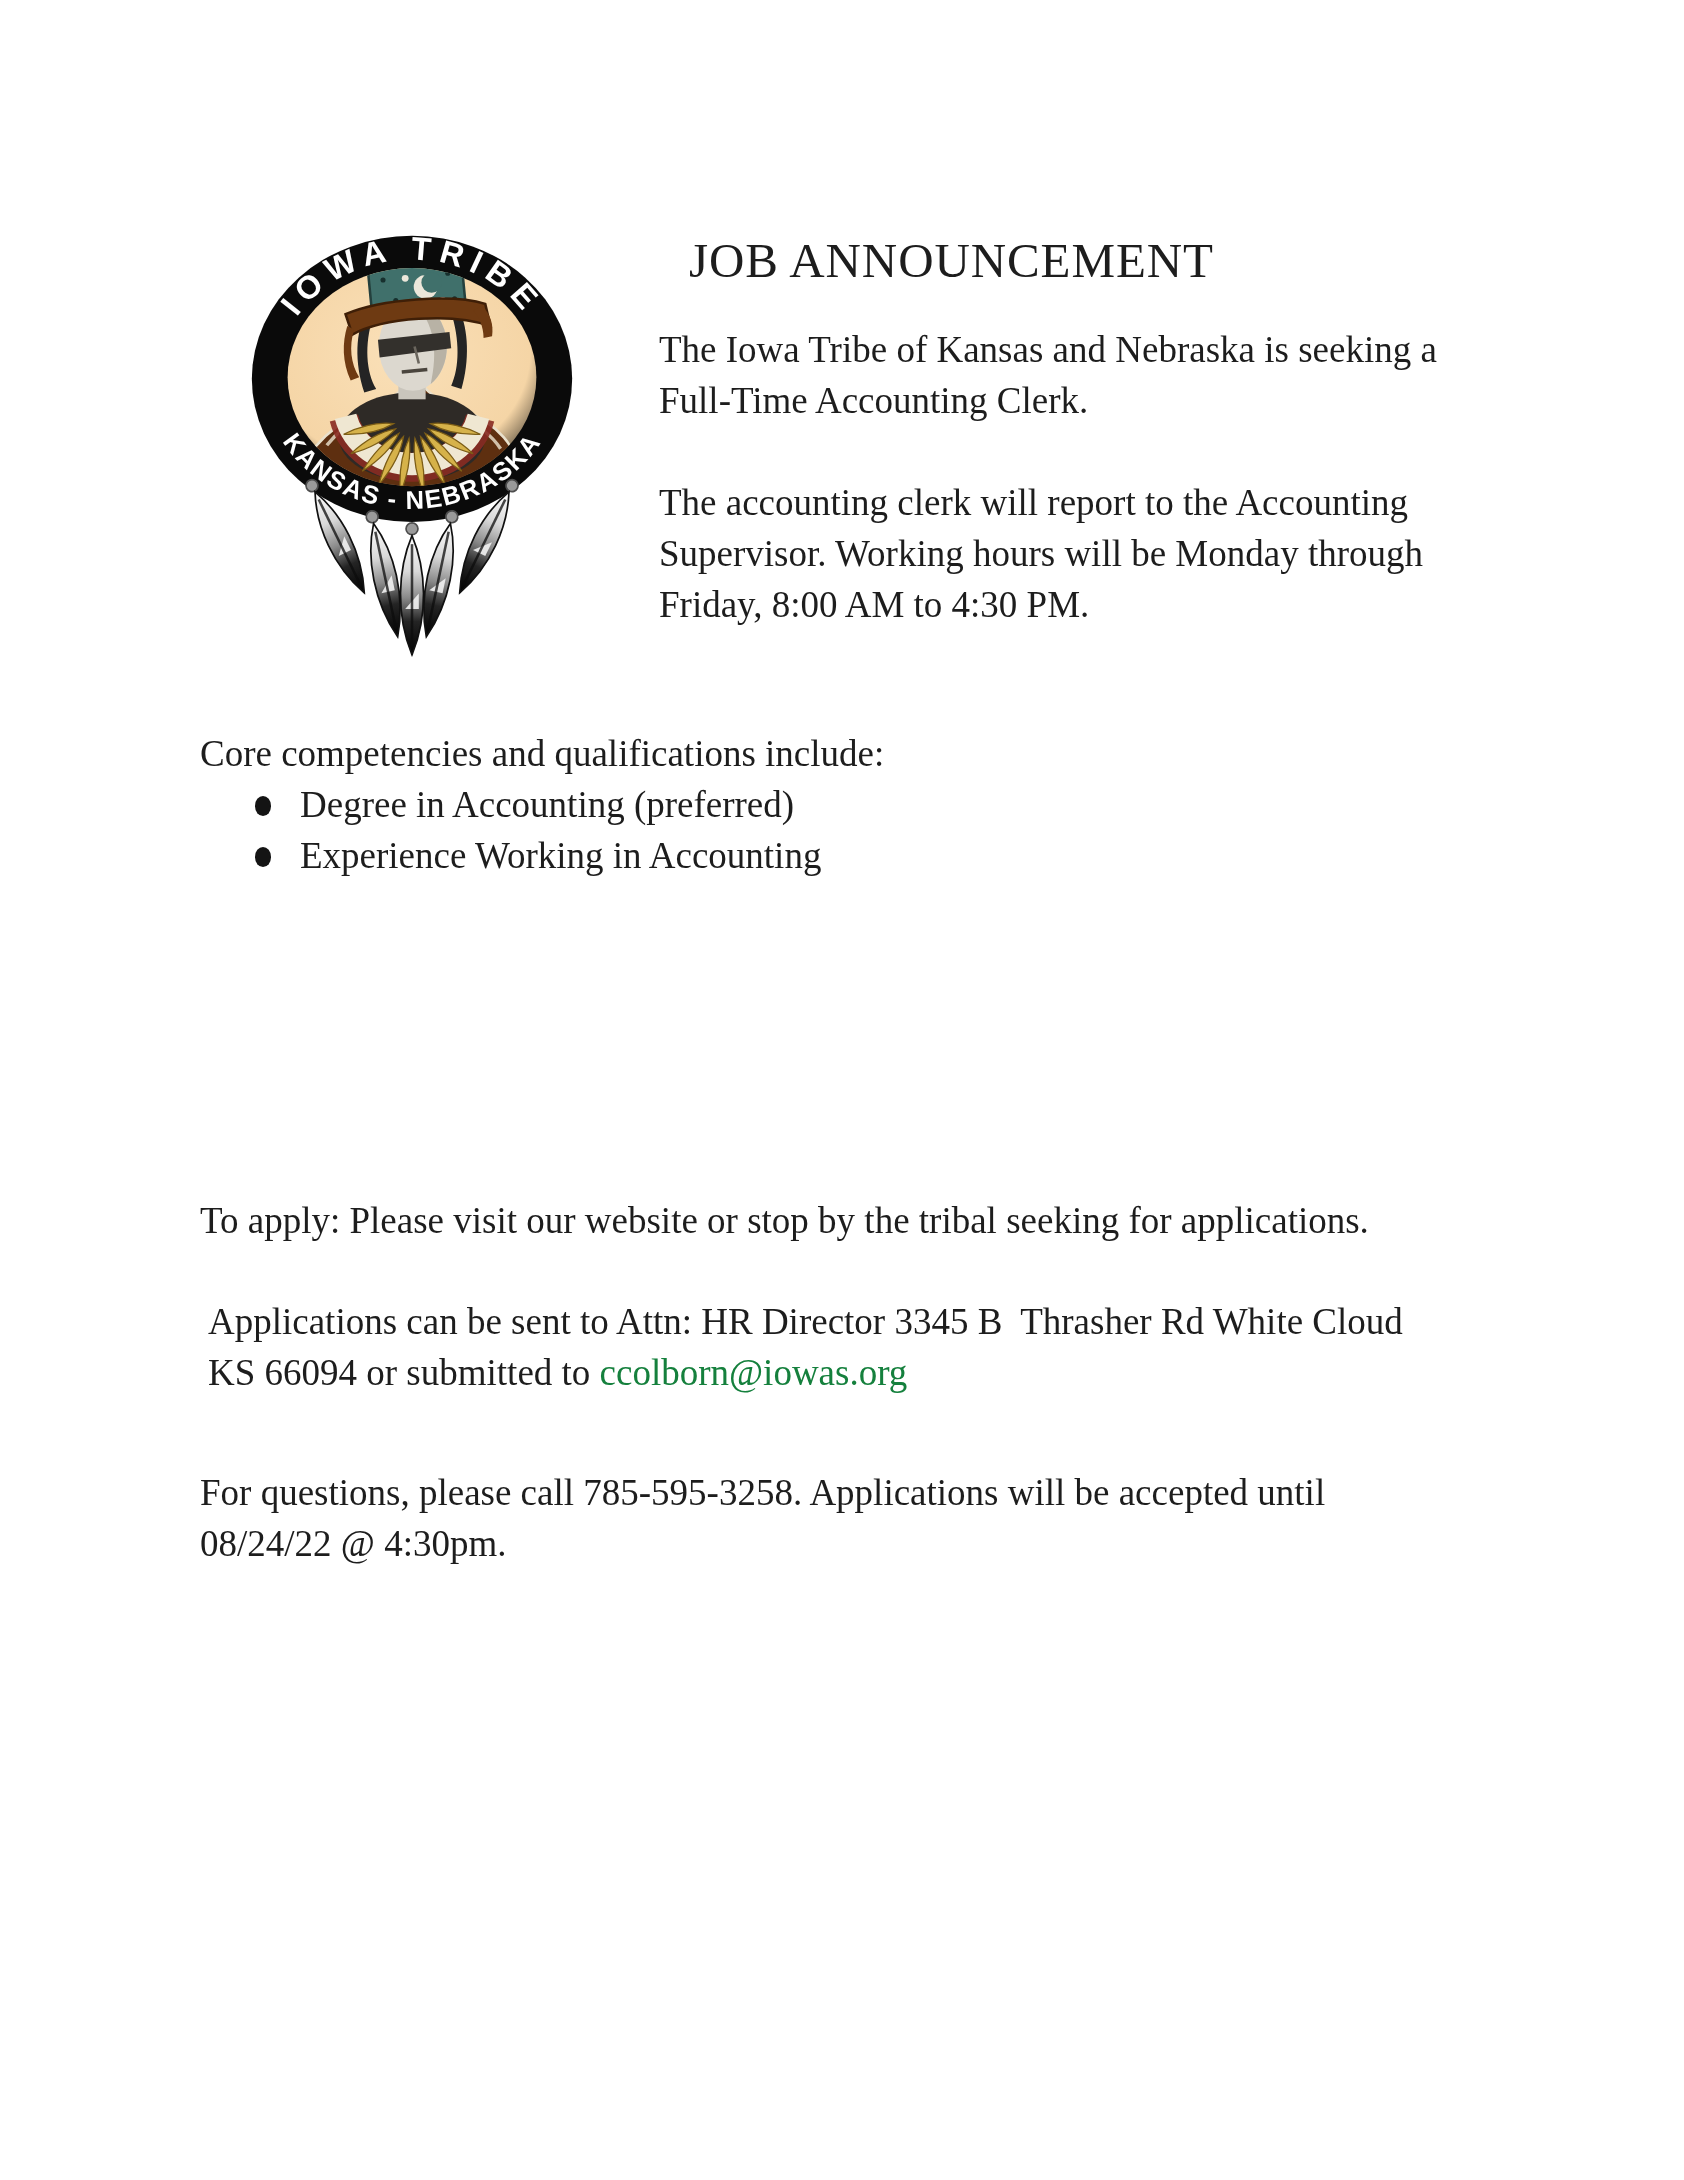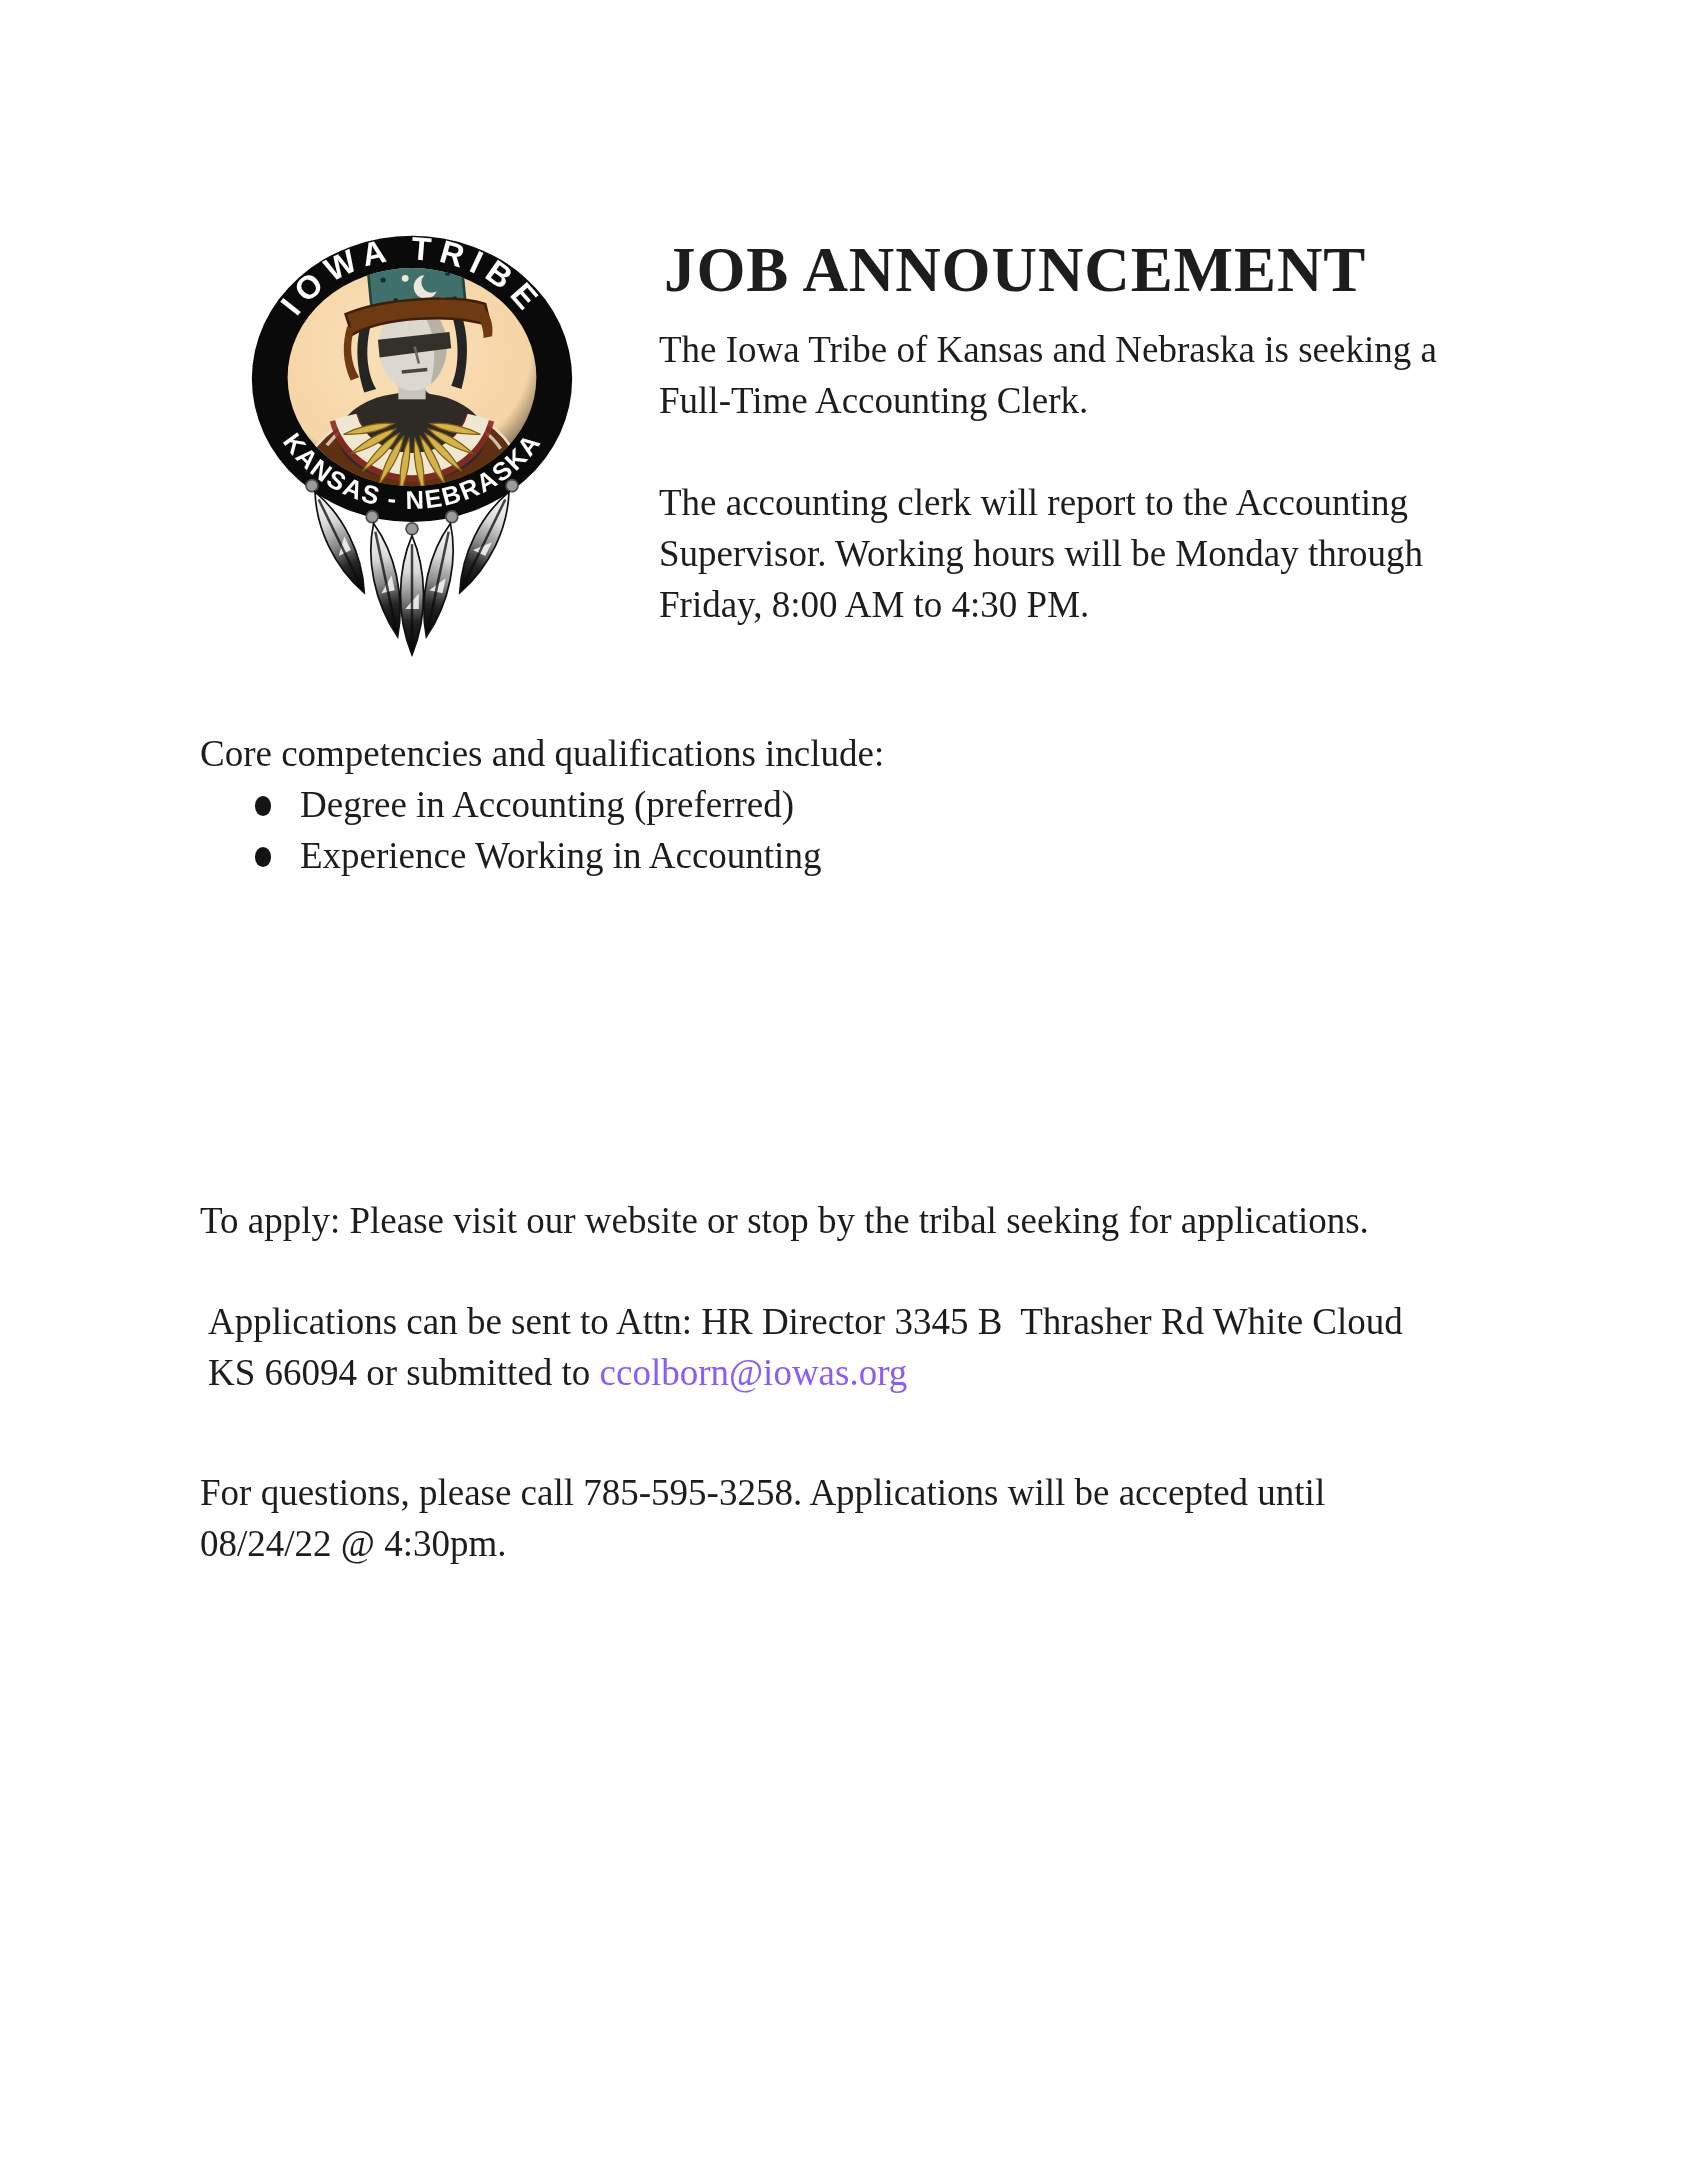--- a/index.html
+++ b/index.html
@@ -13,43 +13,43 @@
     overflow:hidden;
   }
   .doc-block{
     position:absolute;
     font-size:37px;
     line-height:51px;
   }
   .line{white-space:pre;}
   .title{
     position:absolute;
-    left:664px;
+    left:689px;
     top:198px;
-    font-size:63px;
+    font-size:49px;
     line-height:60px;
-    font-weight:700;
+    font-weight:400;
     letter-spacing:0.9px;
     white-space:pre;
   }
   #intro-p1{left:659px;top:324px;}
   #intro-p2{left:659px;top:477px;}
   #competencies{left:200px;top:728px;}
   #benefits{left:200px;top:988px;}
   #apply{left:200px;top:1195px;}
   #applications{left:200px;top:1296px;margin-left:8px;}
   #questions{left:200px;top:1451px;margin-top:16px;}
   ul.bullet-list{list-style:none;margin:0;padding:0;}
   ul.bullet-list li{position:relative;padding-left:100px;line-height:51px;}
   .bullet-dot{
     position:absolute;left:55px;top:17px;
     width:16px;height:19.6px;border-radius:50%;
     background:#141414;
   }
-  .email-link{color:#8b5cf6;text-decoration:none;cursor:pointer;}
+  .email-link{color:#15803d;text-decoration:none;cursor:pointer;}
   .logo-wrap{
     position:absolute;
     left:245px;
     top:217px;
     width:334px;
     height:443px;
   }
   .logo-wrap svg{display:block;width:100%;height:100%;}
 </style>
 </head>

